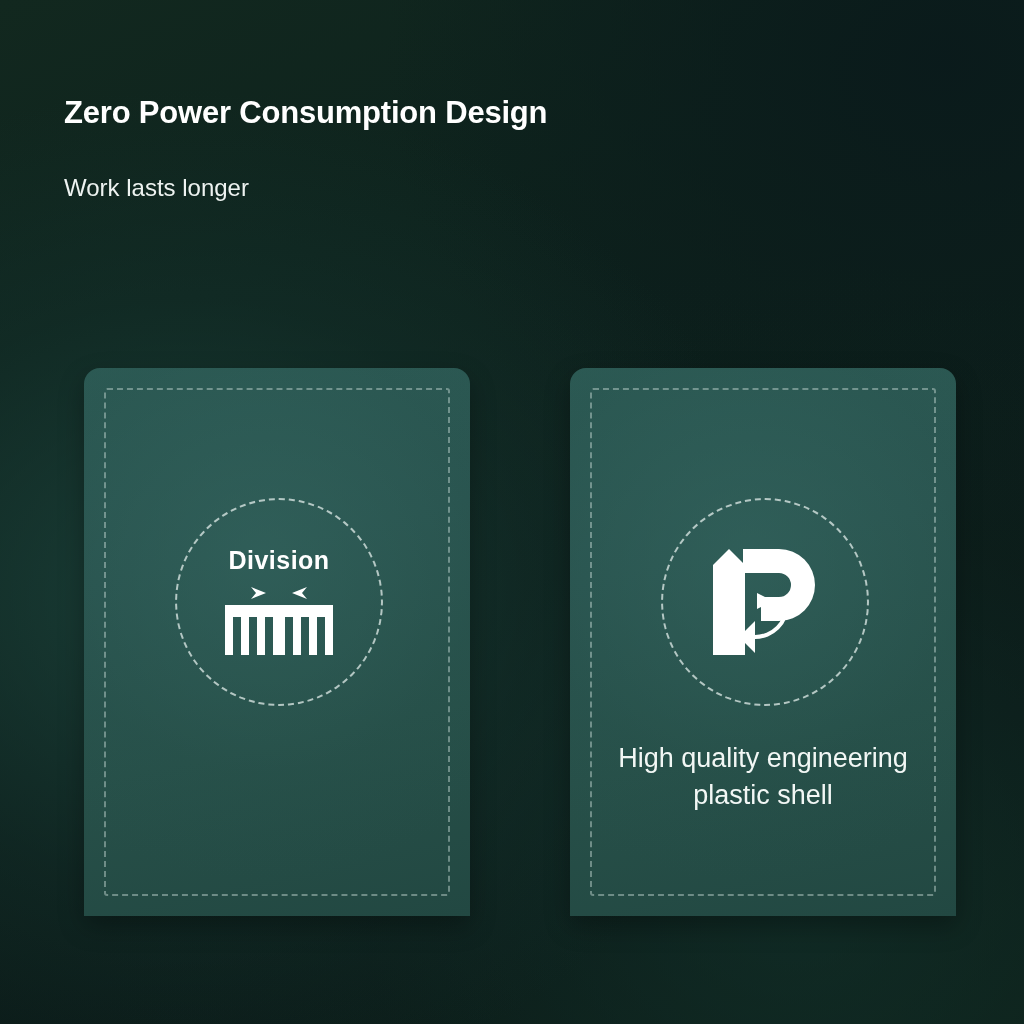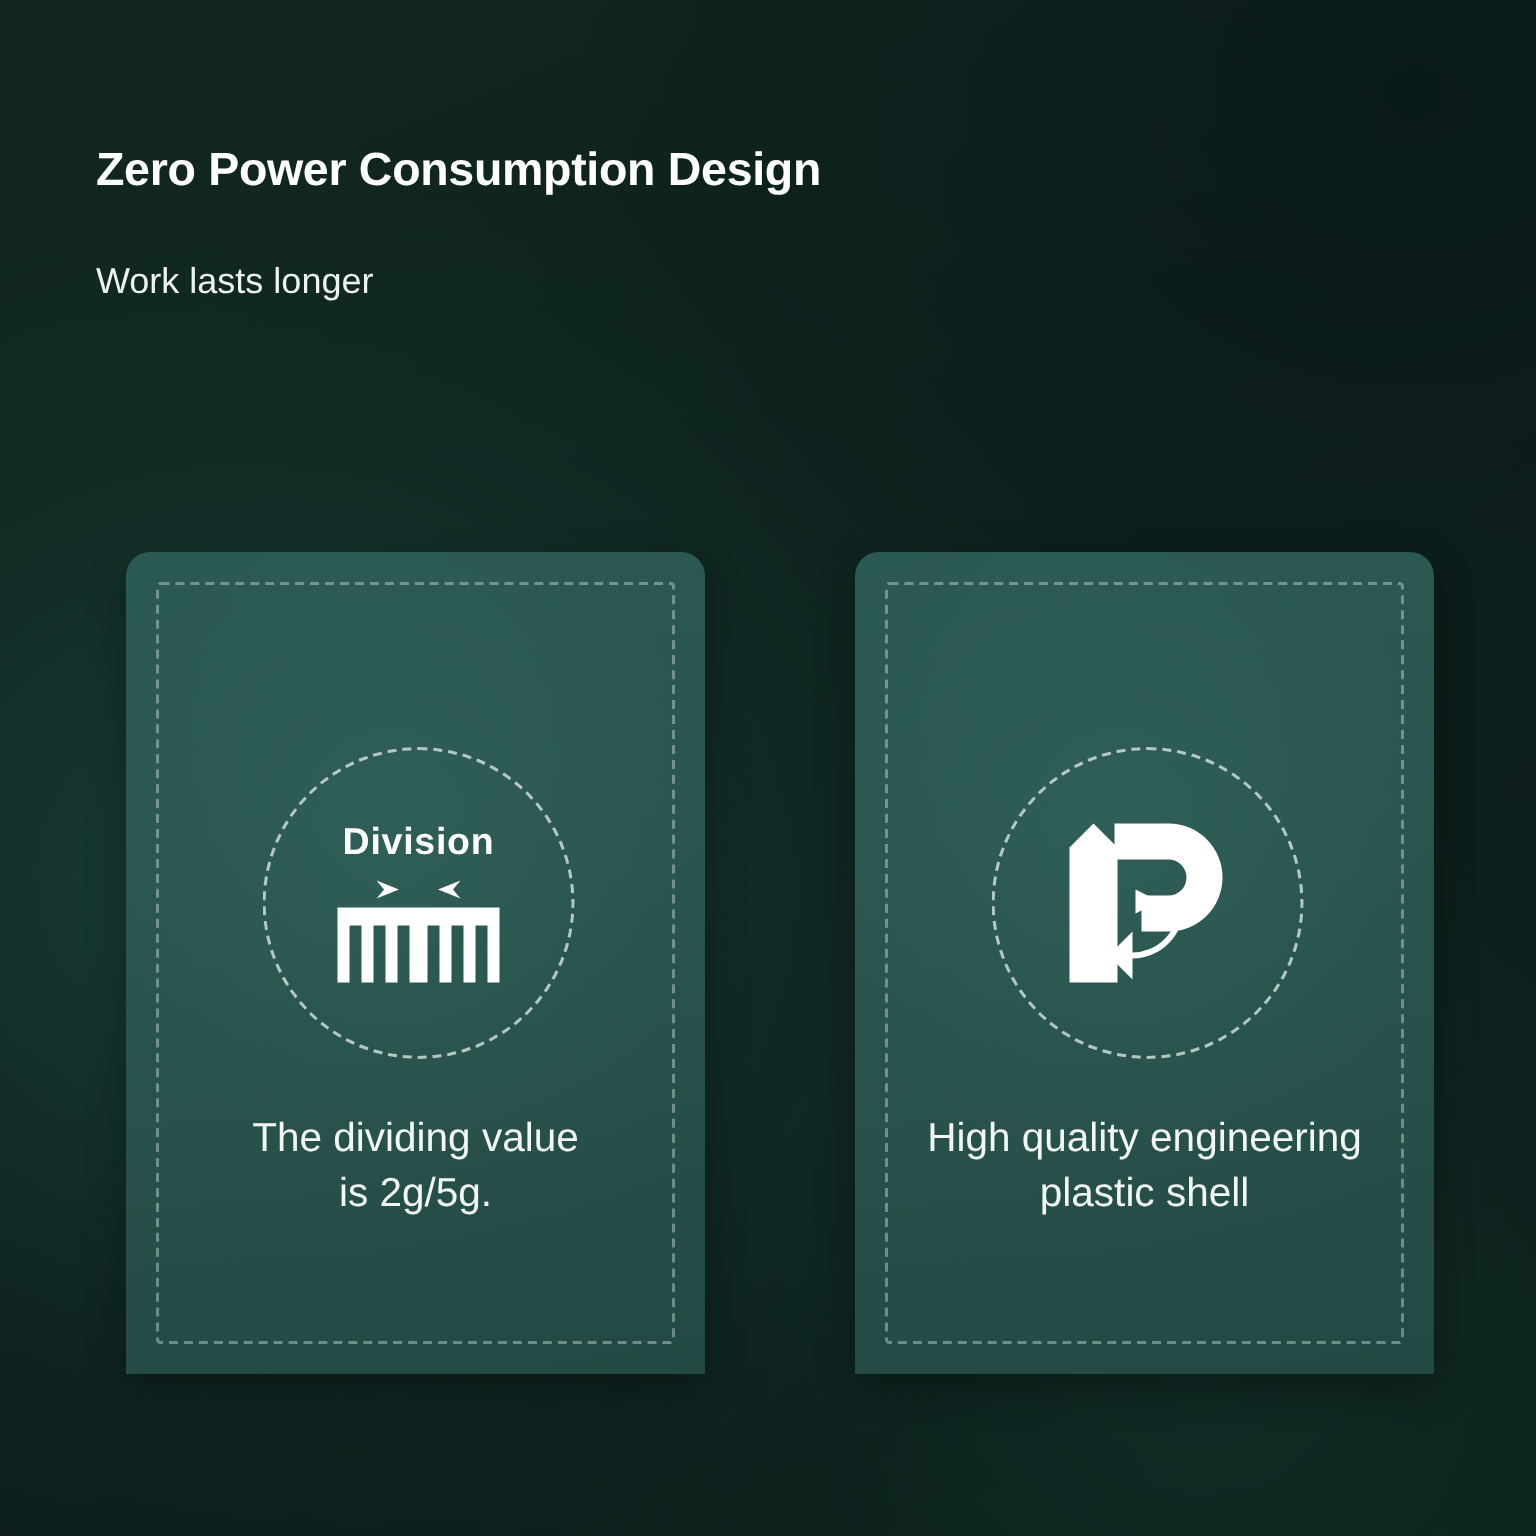--- a/index.html
+++ b/index.html
@@ -154,22 +154,20 @@
             <path d="M94 44 L79 50 L94 56 L89 50 Z" fill="#ffffff"></path>
 
             <g fill="#ffffff">
               <path d="M12 62 H120 V112 H112 V74 H104 V112 H96 V74 H88 V112 H80 V74 H72 V112
                        H60 V74 H52 V112 H44 V74 H36 V112 H28 V74 H20 V112 H12 Z"></path>
             </g>
           </svg>
         </div>
       </div>
 
-      <p class="card-caption">The dividing value
-is 2g/5g.</p>
     </div>
 
     <div class="card card-b">
       <div class="card-inner-border"></div>
 
       <div class="icon-wrap">
         <div class="icon-holder">
           <svg width="120" height="118" viewBox="0 0 120 118" xmlns="http://www.w3.org/2000/svg">
             <g fill="#ffffff">
 

